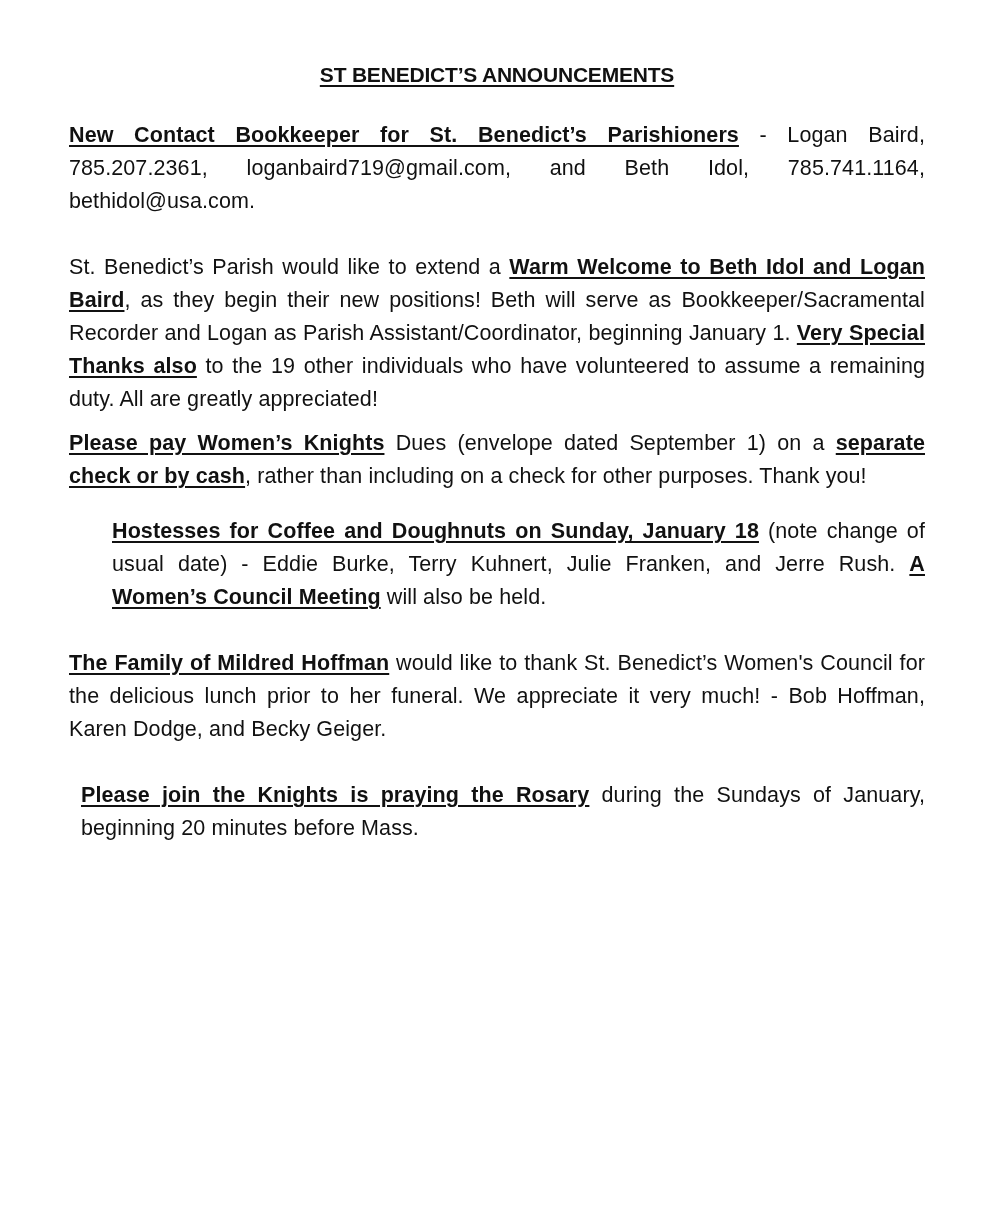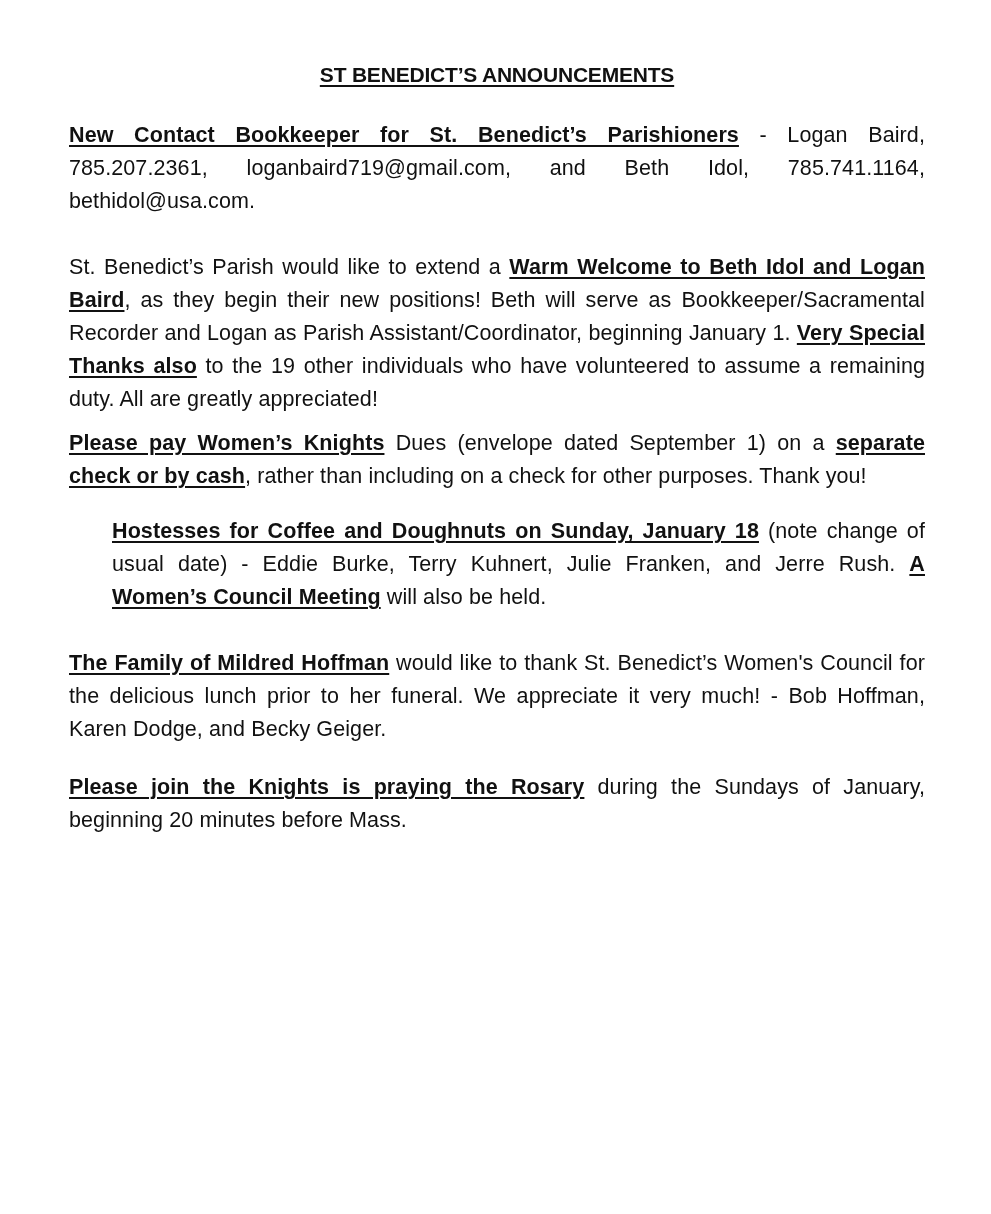--- a/index.html
+++ b/index.html
@@ -41,22 +41,22 @@
     .para .em {
       font-weight: bold;
       text-decoration: underline;
       text-underline-offset: 3px;
       text-decoration-thickness: 2px;
     }
     #p1 { margin-bottom: 33px; }
     #p2 { margin-bottom: 11px; }
     #p3 { margin-bottom: 22px; }
     #p4 { margin-bottom: 33px; margin-left: 43px; }
-    #p5 { margin-bottom: 25px; }
-    #p6 { margin-bottom: 33px; }
+    #p5 { margin-bottom: 33px; }
+    #p6 { margin-bottom: 33px; margin-left: 12px; }
   </style>
 </head>
 <body>
 
 <div class="page">
   <h1 class="title">ST BENEDICT’S ANNOUNCEMENTS</h1>
 
   <p class="para" id="p1"><span class="em">New Contact Bookkeeper for St. Benedict’s Parishioners</span><span> - Logan Baird, 785.207.2361, loganbaird719@gmail.com, and Beth Idol, 785.741.1164, bethidol@usa.com.</span></p>
   <p class="para" id="p2"><span>St. Benedict’s Parish would like to extend a </span><span class="em">Warm Welcome to Beth Idol and Logan Baird</span><span>, as they begin their new positions! Beth will serve as Bookkeeper/Sacramental Recorder and Logan as Parish Assistant/Coordinator, beginning January 1. </span><span class="em">Very Special Thanks also</span><span> to the 19 other individuals who have volunteered to assume a remaining duty. All are greatly appreciated!</span></p>
   <p class="para" id="p3"><span class="em">Please pay Women’s Knights</span><span> Dues (envelope dated September 1) on a </span><span class="em">separate check or by cash</span><span>, rather than including on a check for other purposes. Thank you!</span></p>

